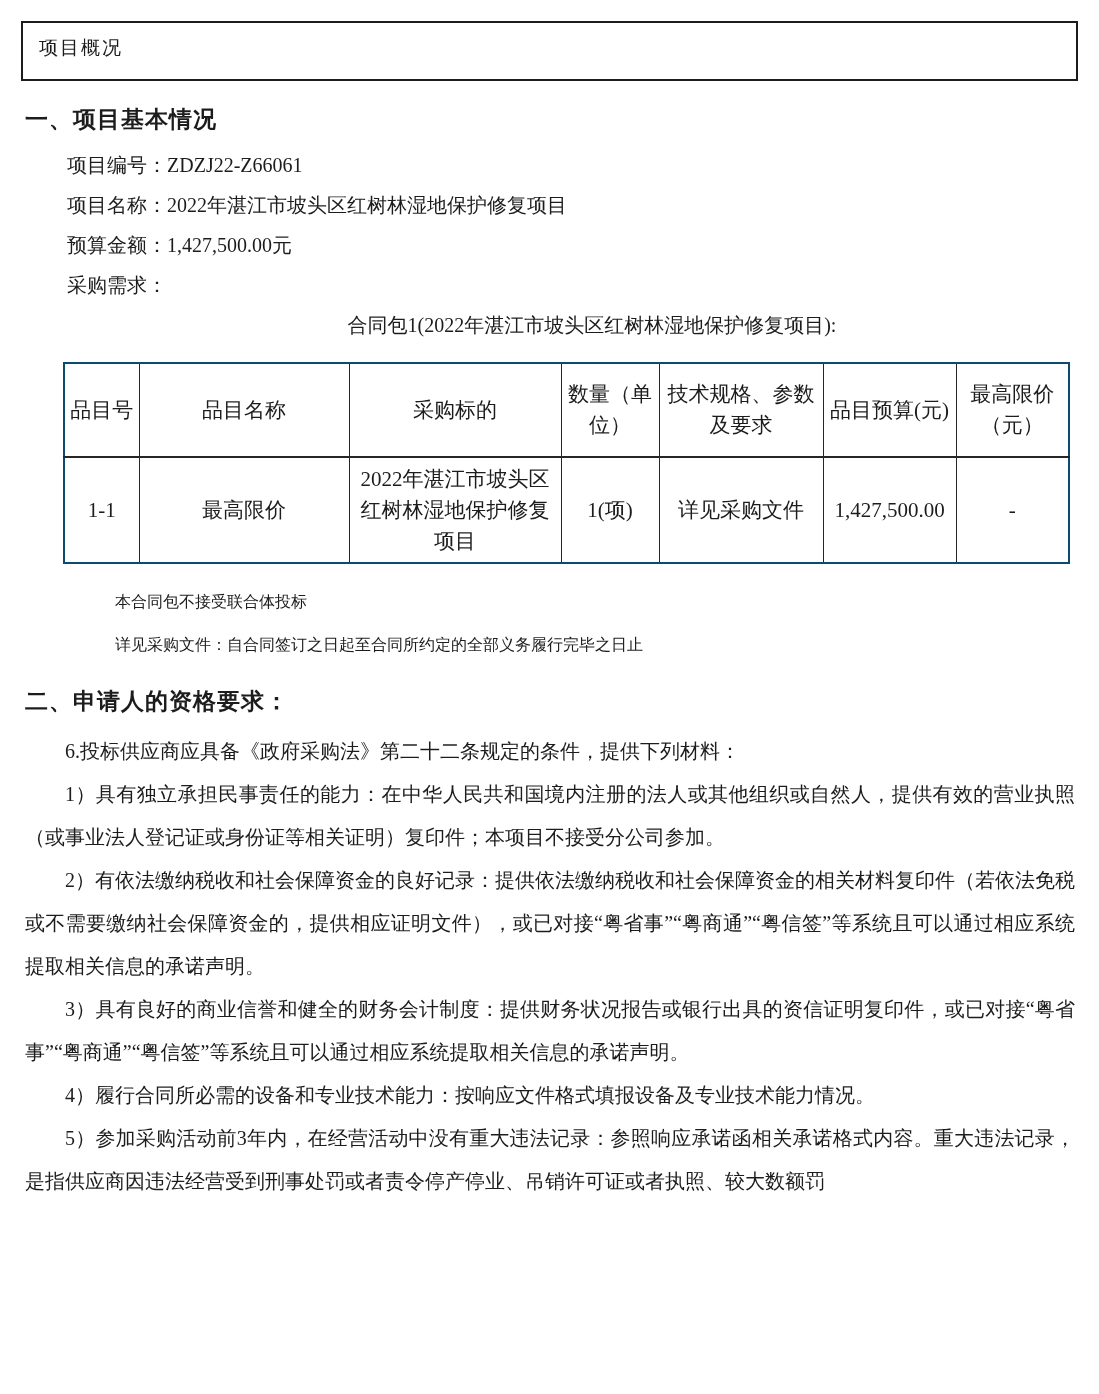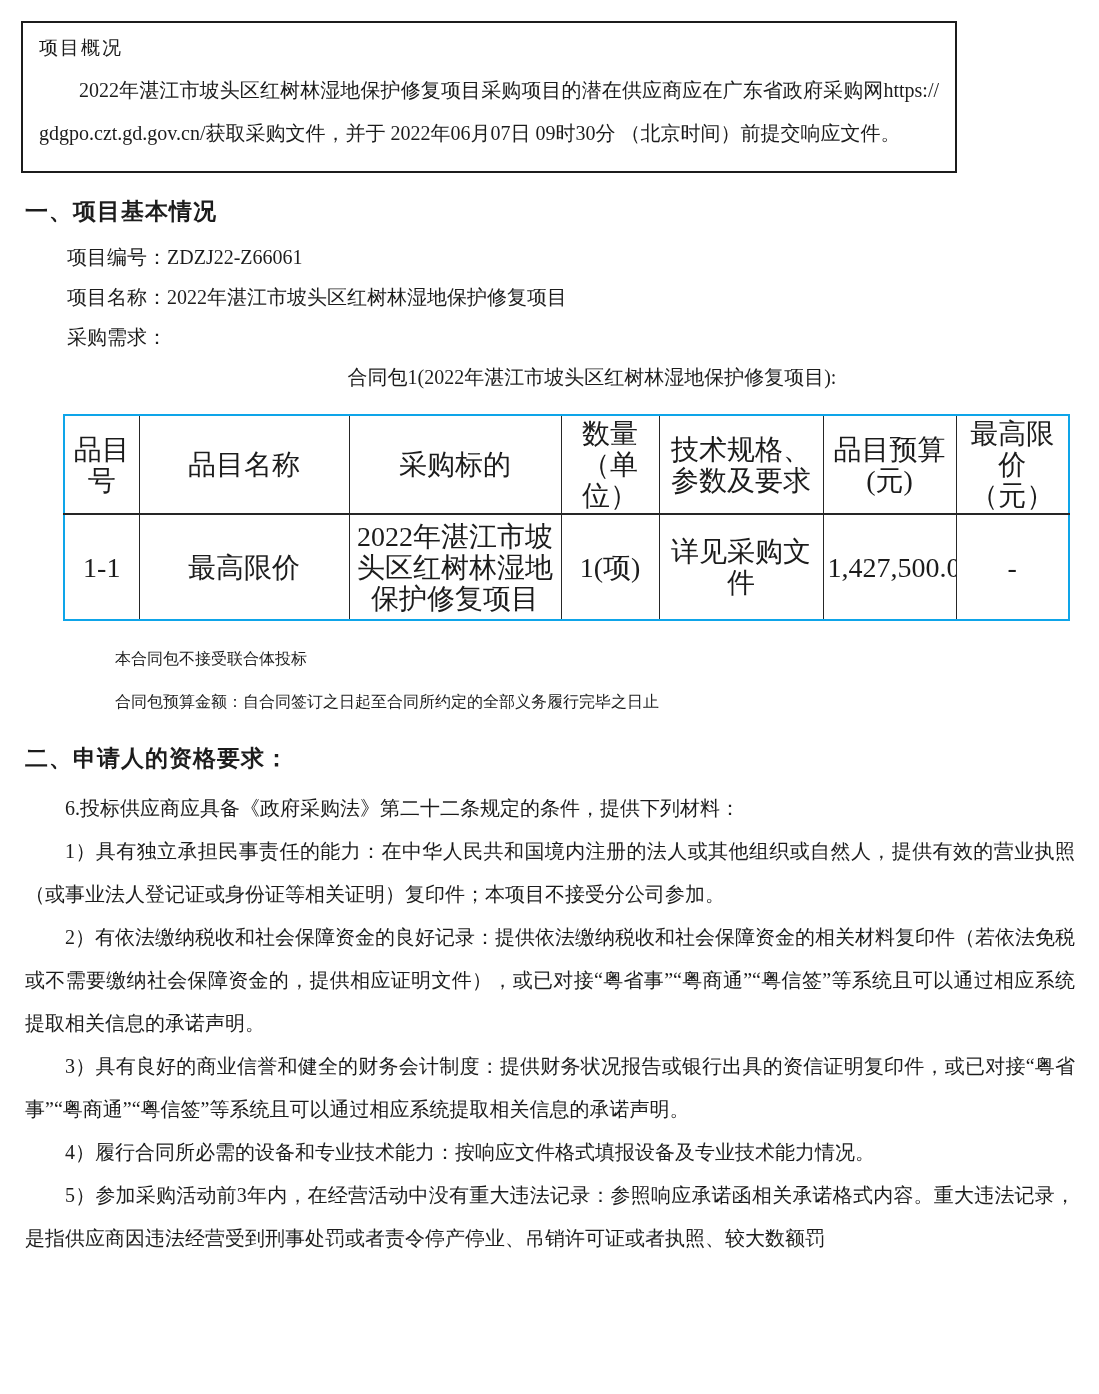--- a/index.html
+++ b/index.html
@@ -5,21 +5,21 @@
   html,body{margin:0;padding:0;background:#ffffff;}
   body{
     width:1099px;height:1394px;overflow:hidden;
     font-family:"Liberation Serif","DejaVu Serif",serif;
     color:#1c1c1c;
     -webkit-font-smoothing:antialiased;
   }
   .page{box-sizing:border-box;width:1099px;height:1394px;padding:21px 24px 0 21px;}
   
   .overview-box{
-    box-sizing:border-box;width:936px;
+    box-sizing:border-box;width:1057px;
     border:2px solid #1c1c1c;
     padding:10px 16px 16px 16px;
   }
   .box-title{font-size:19px;line-height:30px;letter-spacing:2px;}
   .box-para{
     margin:6px 0 0 0;font-size:20px;line-height:43px;
     text-indent:2em;text-align:justify;word-break:break-all;
   }
   .content{padding-left:4px;}
   .sec-heading{
@@ -28,22 +28,22 @@
   }
   .sec-heading.second{margin-top:22px;line-height:28px;}
   .fields{margin-top:12px;padding-left:42px;font-size:20px;line-height:40px;}
   .field-line{white-space:nowrap;}
   .sublines{font-size:20px;line-height:41px;padding-left:84px;text-align:center;}
   .sublines .lvl2b{padding-left:6px;}
   
   .items-table{
     margin:16px 0 0 38px;
     border-collapse:collapse;table-layout:fixed;
-    width:1005px;border:2px solid #0ea5e9;
-    font-size:28px;
+    width:1005px;border:2px solid #0c4a6e;
+    font-size:21px;
   }
   .items-table th,.items-table td{
     border:1px solid #262626;
     text-align:center;vertical-align:middle;
     font-weight:normal;line-height:31px;
     padding:2px 4px;overflow:hidden;
   }
   .items-table thead tr{height:94px;}
   .items-table tbody tr{height:106px;}
   .items-table thead th{border-bottom:2px solid #262626;}
@@ -61,30 +61,30 @@
     text-indent:2em;text-align:justify;word-break:break-all;
   }
 </style>
 </head>
 <body>
 
 <div class="page">
 
   <div class="overview-box">
     <div class="box-title">项目概况</div>
-    <p class="box-para">2022年湛江市坡头区红树林湿地保护修复项目采购项目的潜在供应商应在广东省政府采购网https://gdgpo.czt.gd.gov.cn/获取采购文件，并于 2022年06月07日 09时30分 （北京时间）前提交响应文件。</p>
   </div>
 
   <div class="content">
 
     <h2 class="sec-heading">一、项目基本情况</h2>
 
     <div class="fields">
       <div class="field-line"><span>项目编号：</span><span>ZDZJ22-Z66061</span></div>
       <div class="field-line"><span>项目名称：</span><span>2022年湛江市坡头区红树林湿地保护修复项目</span></div>
+      <div class="field-line"><span>预算金额：</span><span>1,427,500.00元</span></div>
       <div class="field-line"><span>采购需求：</span></div>
     </div>
 
     <div class="sublines">
       <div>合同包1(2022年湛江市坡头区红树林湿地保护修复项目):</div>
     </div>
 
     <table class="items-table">
       <colgroup>
         <col style="width:75px">
@@ -114,21 +114,21 @@
           <td>1(项)</td>
           <td>详见采购文件</td>
           <td class="num-right">1,427,500.00</td>
           <td class="num-right">-</td>
         </tr>
       </tbody>
     </table>
 
     <div class="after-table">
       <div>本合同包不接受联合体投标</div>
-      <div><span>合同包预算金额：</span><span>自合同签订之日起至合同所约定的全部义务履行完毕之日止</span></div>
+      <div><span>详见采购文件：</span><span>自合同签订之日起至合同所约定的全部义务履行完毕之日止</span></div>
     </div>
 
     <h2 class="sec-heading second">二、申请人的资格要求：</h2>
 
     <div class="paras">
       <p class="para">6.投标供应商应具备《政府采购法》第二十二条规定的条件，提供下列材料：</p>
       <p class="para">1）具有独立承担民事责任的能力：在中华人民共和国境内注册的法人或其他组织或自然人，提供有效的营业执照（或事业法人登记证或身份证等相关证明）复印件；本项目不接受分公司参加。</p>
       <p class="para">2）有依法缴纳税收和社会保障资金的良好记录：提供依法缴纳税收和社会保障资金的相关材料复印件（若依法免税或不需要缴纳社会保障资金的，提供相应证明文件），或已对接“粤省事”“粤商通”“粤信签”等系统且可以通过相应系统提取相关信息的承诺声明。</p>
       <p class="para">3）具有良好的商业信誉和健全的财务会计制度：提供财务状况报告或银行出具的资信证明复印件，或已对接“粤省事”“粤商通”“粤信签”等系统且可以通过相应系统提取相关信息的承诺声明。</p>
       <p class="para">4）履行合同所必需的设备和专业技术能力：按响应文件格式填报设备及专业技术能力情况。</p>

